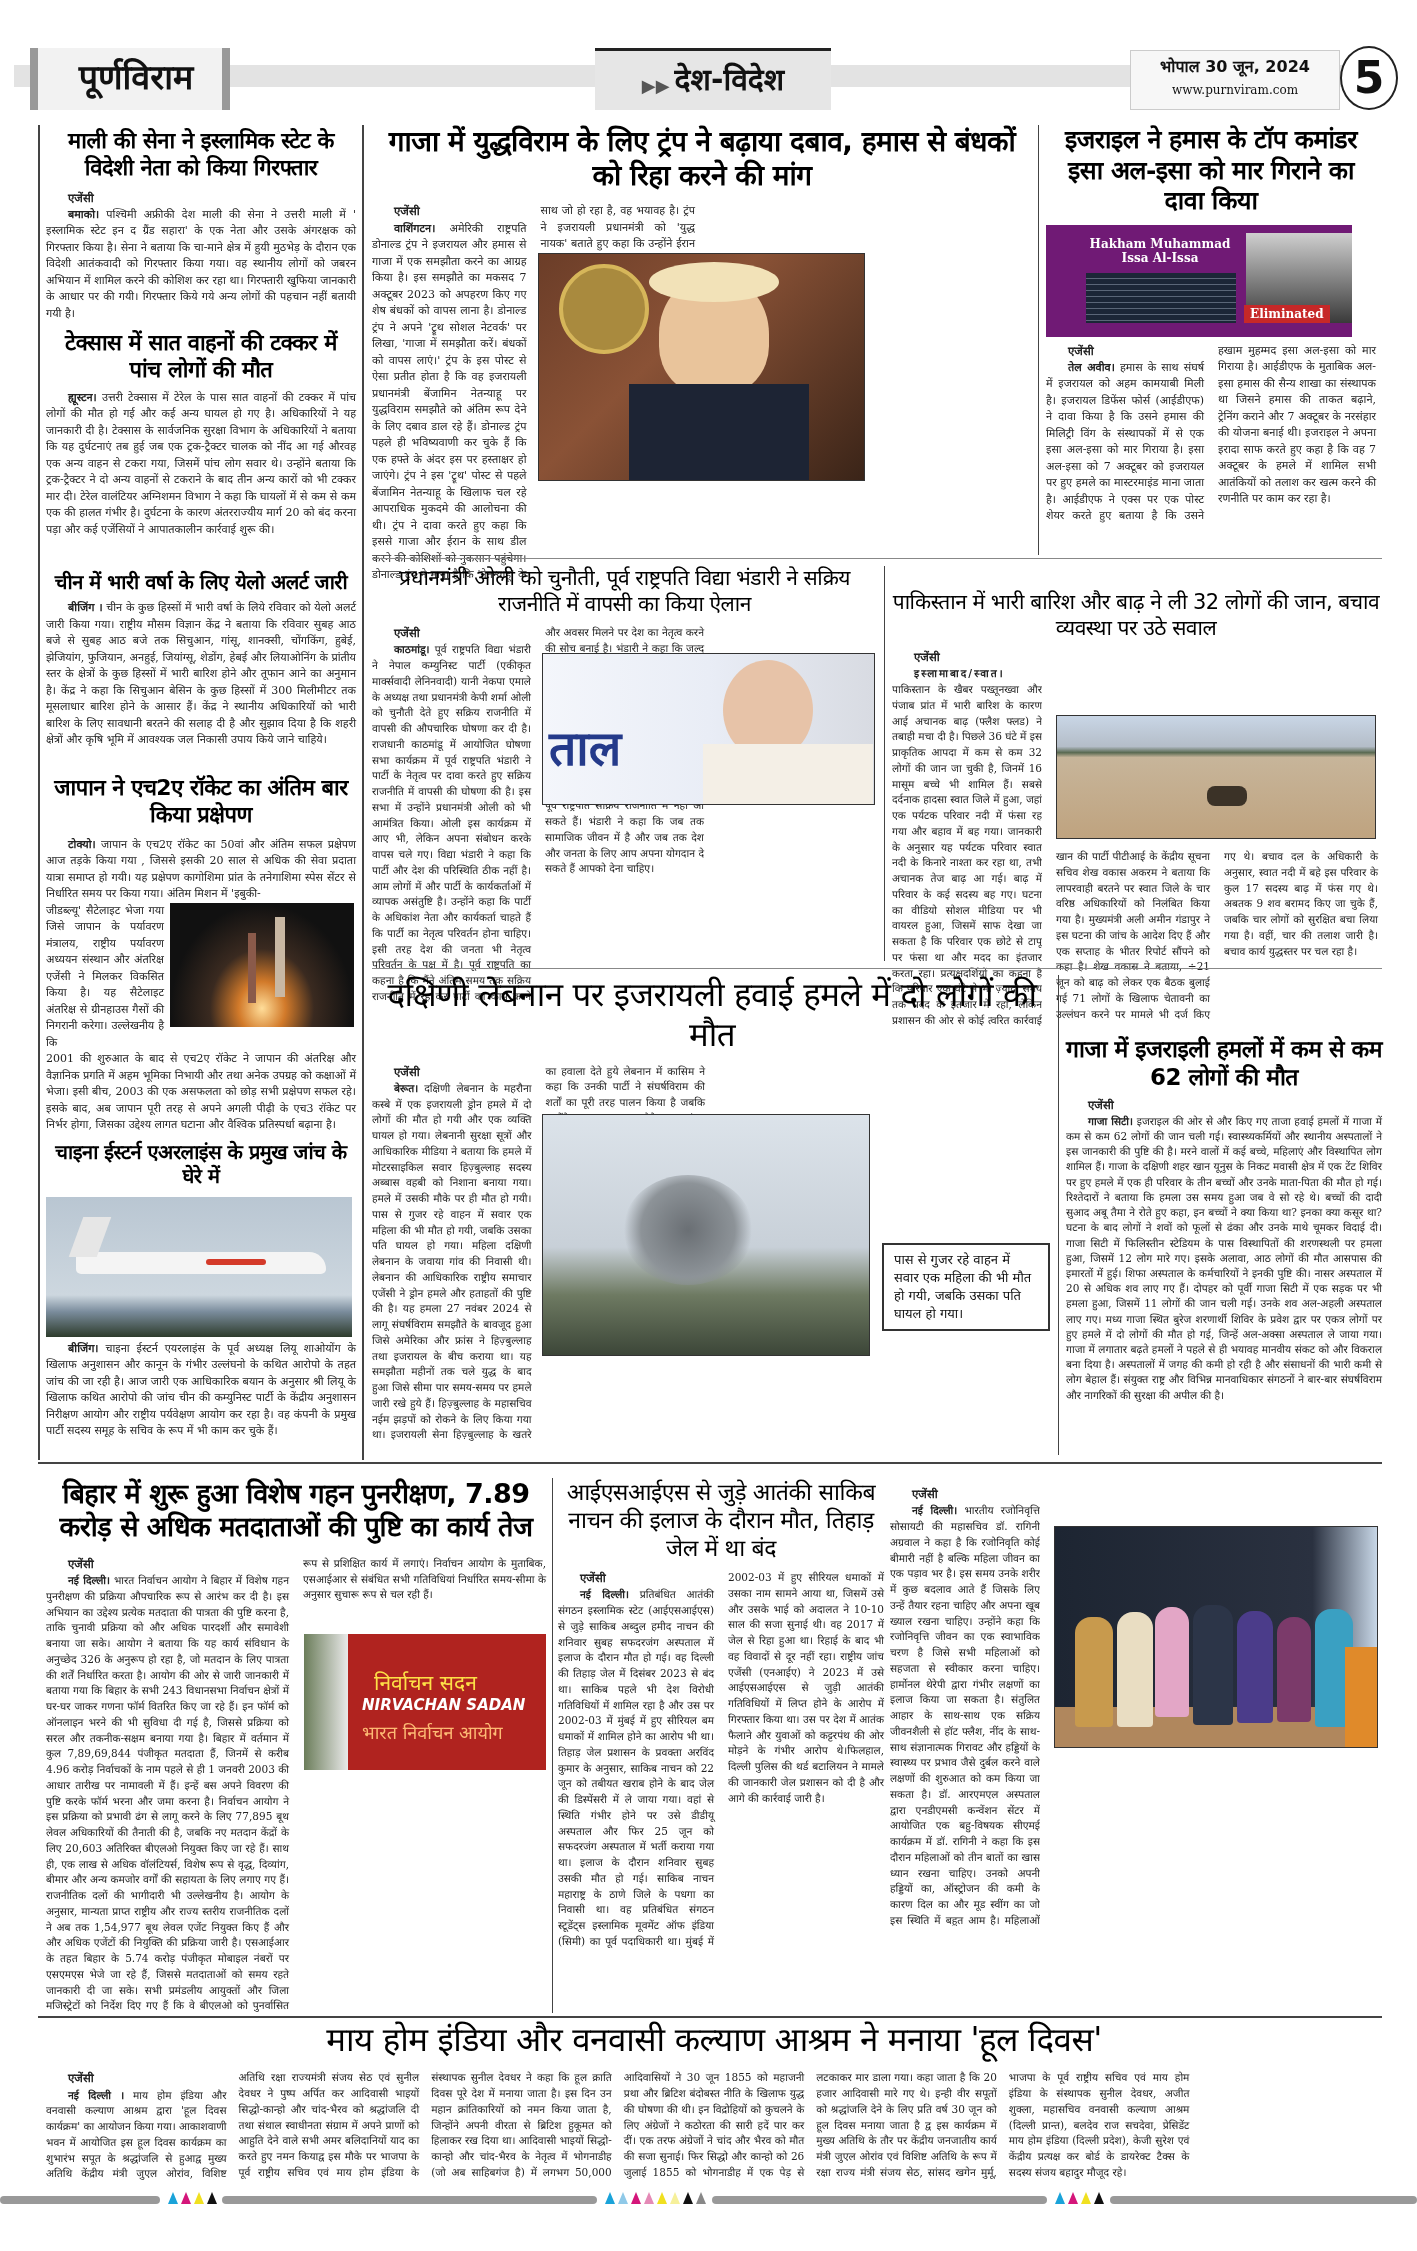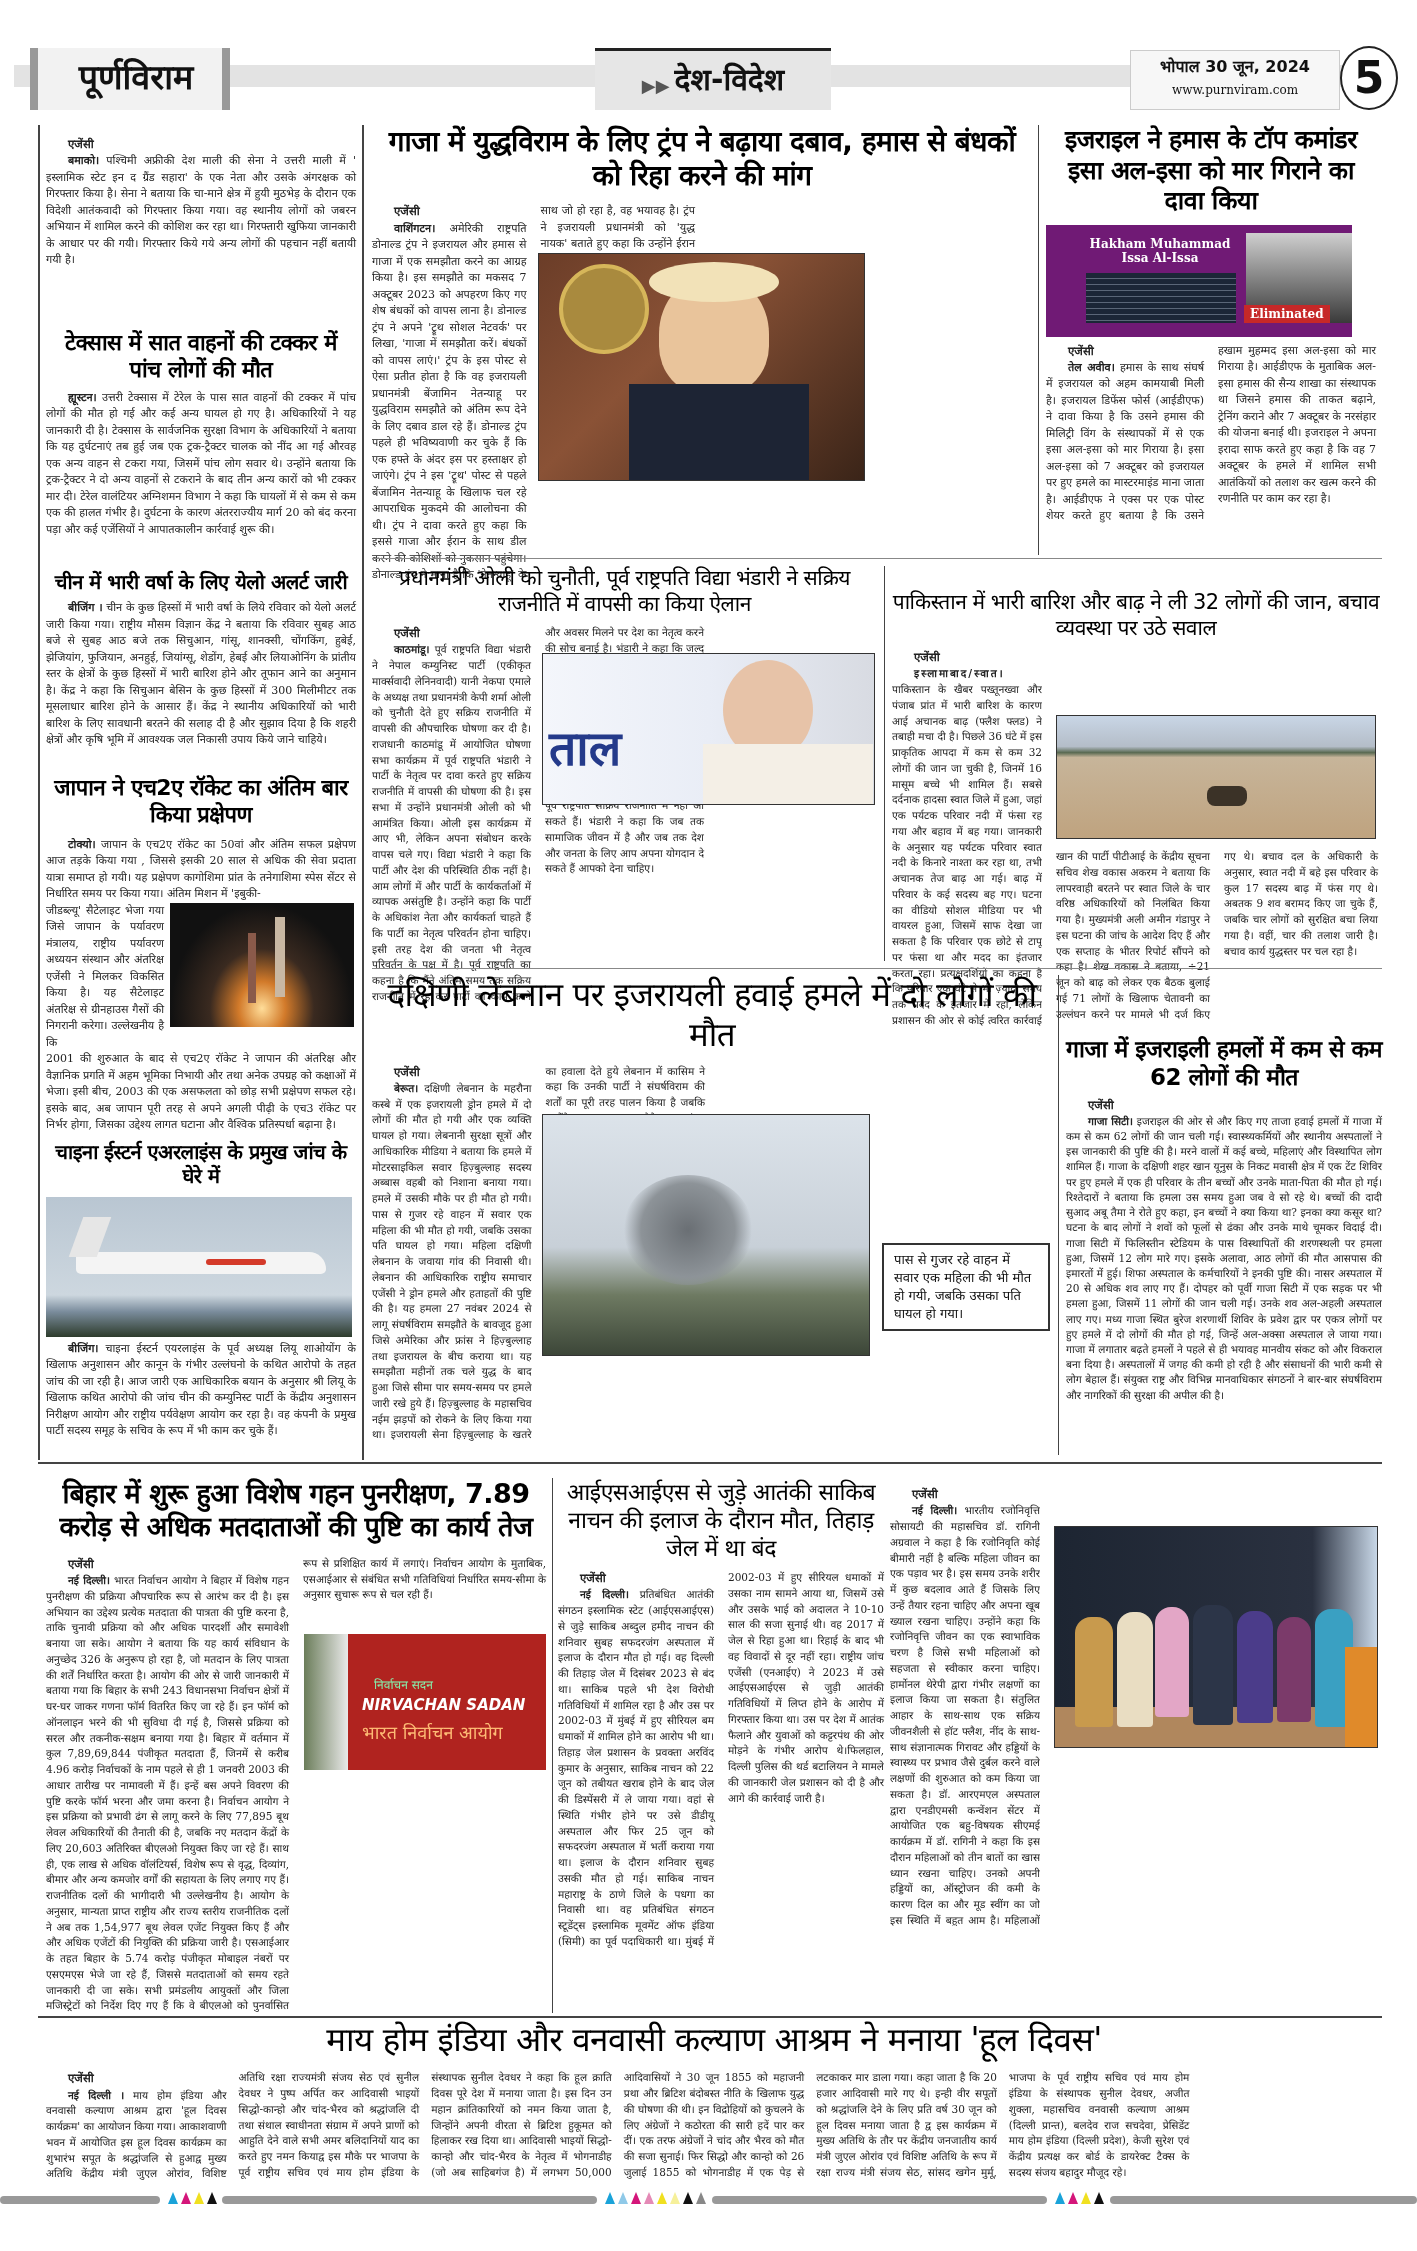--- a/index.html
+++ b/index.html
@@ -44,20 +44,21 @@
 <div class="date-box">
   <span class="d">भोपाल 30 जून, 2024</span>
   <span class="u">www.purnviram.com</span>
 </div>
 <div class="page-num">5</div>
 
 <div class="vrule" style="left:38px;top:125px;height:1335px;width:2px;"></div>
 <div class="vrule" style="left:362px;top:125px;height:1335px;width:2px;"></div>
 
 <div class="abs" style="left:46px;top:128px;width:310px;">
+  <div class="hl" style="font-size:22px;">माली की सेना ने इस्लामिक स्टेट के विदेशी नेता को किया गिरफ्तार</div>
   <div class="body" style="margin-top:8px;">
     <span class="agency">एजेंसी</span>
     <span style="padding-left:22px;"></span><span class="dateline">बमाको।</span>
     <span>पश्चिमी अफ्रीकी देश माली की सेना ने उत्तरी माली में ' इस्लामिक स्टेट इन द ग्रैंड सहारा' के एक नेता और उसके अंगरक्षक को गिरफ्तार किया है। सेना ने बताया कि चा-माने क्षेत्र में हुयी मुठभेड़ के दौरान एक विदेशी आतंकवादी को गिरफ्तार किया गया। वह स्थानीय लोगों को जबरन अभियान में शामिल करने की कोशिश कर रहा था। गिरफ्तारी खुफिया जानकारी के आधार पर की गयी। गिरफ्तार किये गये अन्य लोगों की पहचान नहीं बतायी गयी है।</span>
   </div>
 </div>
 
 <div class="abs" style="left:46px;top:330px;width:310px;">
   <div class="hl" style="font-size:22px;">टेक्सास में सात वाहनों की टक्कर में पांच लोगों की मौत</div>
   <div class="body" style="margin-top:6px;">
@@ -202,21 +203,21 @@
 <div class="abs" style="left:46px;top:1478px;width:500px;">
   <div class="hl" style="font-size:27px;">बिहार में शुरू हुआ विशेष गहन पुनरीक्षण, 7.89 करोड़ से अधिक मतदाताओं की पुष्टि का कार्य तेज</div>
   <div style="position:relative;margin-top:12px;height:465px;">
     <div class="body cols2" style="height:465px;column-fill:auto;font-size:10.5px;">
       <span class="agency">एजेंसी</span>
       <span style="padding-left:22px;"></span><span class="dateline">नई दिल्ली।</span>
       <span>भारत निर्वाचन आयोग ने बिहार में विशेष गहन पुनरीक्षण की प्रक्रिया औपचारिक रूप से आरंभ कर दी है। इस अभियान का उद्देश्य प्रत्येक मतदाता की पात्रता की पुष्टि करना है, ताकि चुनावी प्रक्रिया को और अधिक पारदर्शी और समावेशी बनाया जा सके। आयोग ने बताया कि यह कार्य संविधान के अनुच्छेद 326 के अनुरूप हो रहा है, जो मतदान के लिए पात्रता की शर्तें निर्धारित करता है। आयोग की ओर से जारी जानकारी में बताया गया कि बिहार के सभी 243 विधानसभा निर्वाचन क्षेत्रों में घर-घर जाकर गणना फॉर्म वितरित किए जा रहे हैं। इन फॉर्म को ऑनलाइन भरने की भी सुविधा दी गई है, जिससे प्रक्रिया को सरल और तकनीक-सक्षम बनाया गया है। बिहार में वर्तमान में कुल 7,89,69,844 पंजीकृत मतदाता हैं, जिनमें से करीब 4.96 करोड़ निर्वाचकों के नाम पहले से ही 1 जनवरी 2003 की आधार तारीख पर नामावली में हैं। इन्हें बस अपने विवरण की पुष्टि करके फॉर्म भरना और जमा करना है। निर्वाचन आयोग ने इस प्रक्रिया को प्रभावी ढंग से लागू करने के लिए 77,895 बूथ लेवल अधिकारियों की तैनाती की है, जबकि नए मतदान केंद्रों के लिए 20,603 अतिरिक्त बीएलओ नियुक्त किए जा रहे हैं। साथ ही, एक लाख से अधिक वॉलंटियर्स, विशेष रूप से वृद्ध, दिव्यांग, बीमार और अन्य कमजोर वर्गों की सहायता के लिए लगाए गए हैं। राजनीतिक दलों की भागीदारी भी उल्लेखनीय है। आयोग के अनुसार, मान्यता प्राप्त राष्ट्रीय और राज्य स्तरीय राजनीतिक दलों ने अब तक 1,54,977 बूथ लेवल एजेंट नियुक्त किए हैं और और अधिक एजेंटों की नियुक्ति की प्रक्रिया जारी है। एसआईआर के तहत बिहार के 5.74 करोड़ पंजीकृत मोबाइल नंबरों पर एसएमएस भेजे जा रहे हैं, जिससे मतदाताओं को समय रहते जानकारी दी जा सके। सभी प्रमंडलीय आयुक्तों और जिला मजिस्ट्रेटों को निर्देश दिए गए हैं कि वे बीएलओ को पुनर्वासित रूप से प्रशिक्षित कार्य में लगाएं। निर्वाचन आयोग के मुताबिक, एसआईआर से संबंधित सभी गतिविधियां निर्धारित समय-सीमा के अनुसार सुचारू रूप से चल रही हैं।</span>
     </div>
     <div class="photo" style="left:258px;top:78px;width:242px;height:136px;background:#b0231f;">
       <div style="position:absolute;left:0;top:0;width:44px;height:136px;background:linear-gradient(90deg,#6b7d5a,#e9e9e9);"></div>
-      <div style="position:absolute;left:70px;top:42px;color:#86efac;font-family:'DejaVu Sans',sans-serif;font-size:12px;">निर्वाचन सदन</div>
+      <div style="position:absolute;left:70px;top:34px;color:#fde047;font-family:'DejaVu Sans',sans-serif;font-size:21px;">निर्वाचन सदन</div>
       <div style="position:absolute;left:58px;top:62px;color:#fff;font-family:'DejaVu Sans',sans-serif;font-size:15px;font-style:italic;font-weight:bold;">NIRVACHAN SADAN</div>
       <div style="position:absolute;left:58px;top:86px;color:#fdba74;font-family:'DejaVu Sans',sans-serif;font-size:18px;text-align:center;">भारत निर्वाचन आयोग</div>
     </div>
   </div>
 </div>
 <div class="vrule" style="left:552px;top:1478px;height:535px;width:1px;"></div>
 
 <div class="abs" style="left:558px;top:1478px;width:326px;">
   <div class="hl" style="font-size:23px;font-weight:normal;">आईएसआईएस से जुड़े आतंकी साकिब नाचन की इलाज के दौरान मौत, तिहाड़ जेल में था बंद</div>
   <div class="body cols2" style="margin-top:8px;height:392px;column-fill:auto;font-size:10.5px;">

